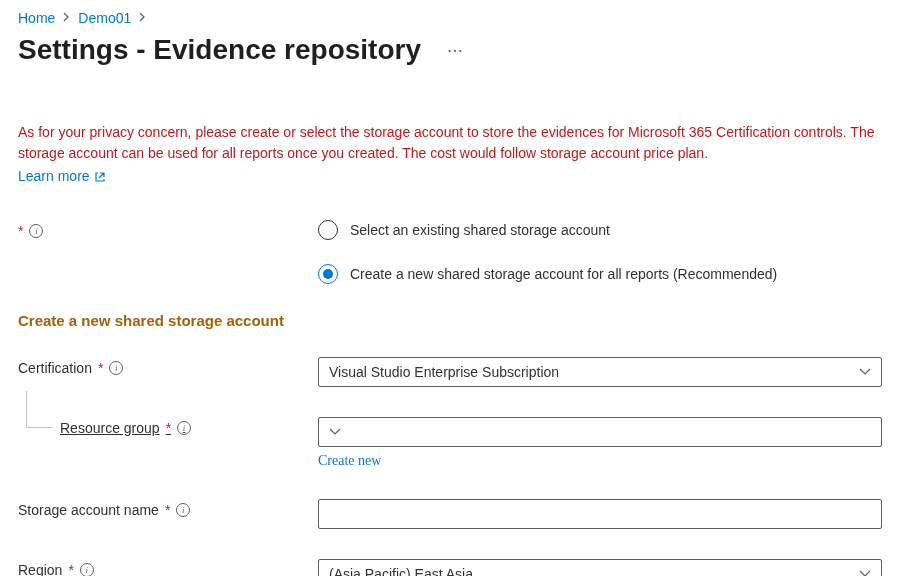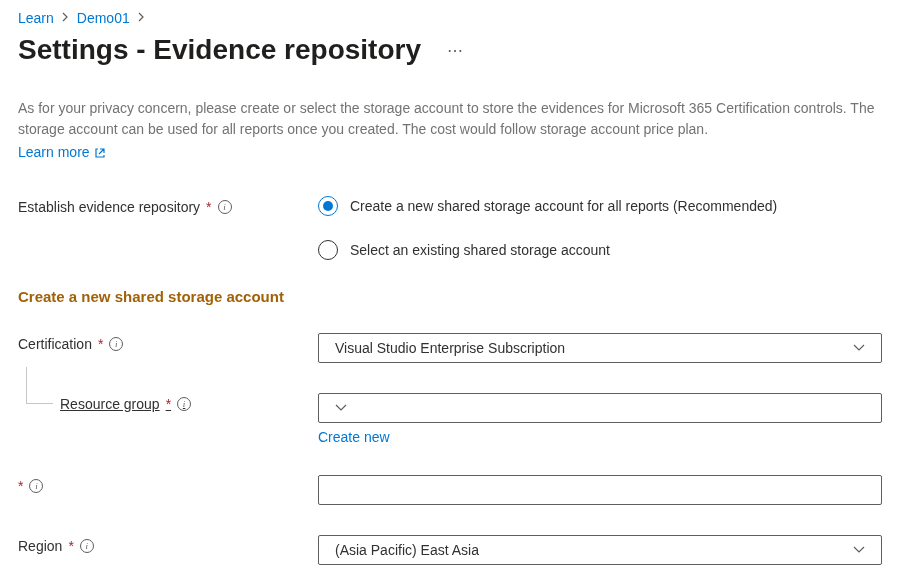--- a/index.html
+++ b/index.html
@@ -28,37 +28,37 @@
       cursor: pointer;
     }
     .breadcrumb .sep {
       color: #605e5c;
       font-size: 12px;
     }
     .page-title-row {
       display: flex;
       align-items: center;
       gap: 26px;
-      margin-bottom: 32px;
+      margin-bottom: 56px;
     }
     h1.page-title {
       font-size: 28px;
       font-weight: 600;
       color: #201f1e;
     }
     .ellipsis {
       color: #605e5c;
       font-size: 16px;
       letter-spacing: 1px;
       cursor: pointer;
     }
     .description {
       font-size: 14px;
       line-height: 1.5;
-      color: #737373;
+      color: #b91c1c;
       margin-bottom: 4px;
       max-width: 870px;
     }
     .learn-more {
       color: #0078d4;
       text-decoration: none;
       display: inline-flex;
       align-items: center;
       gap: 4px;
       margin-bottom: 36px;
@@ -145,21 +145,21 @@
       font-size: 15px;
       color: #a16207;
       margin-top: 28px;
       margin-bottom: 28px;
     }
     .select-box, .text-input {
       width: 100%;
       height: 30px;
       border: 1px solid #605e5c;
       border-radius: 2px;
-      padding: 0 16px;
+      padding: 0 10px;
       font-size: 14px;
       font-family: inherit;
       color: #323130;
       background: #fff;
       display: flex;
       align-items: center;
       justify-content: space-between;
       cursor: pointer;
     }
     .text-input {
@@ -168,20 +168,21 @@
     .chevron {
       font-size: 11px;
       color: #605e5c;
     }
     .sub-link {
       color: #0078d4;
       font-size: 14px;
       margin-top: 6px;
       display: inline-block;
       cursor: pointer;
+      font-family: Liberation Serif, serif;
     }
     .indent-connector {
       position: relative;
       padding-left: 42px;
       text-decoration: underline;
     }
     .indent-connector::before {
       content: "";
       position: absolute;
       left: 8px;
@@ -194,21 +195,21 @@
     .row-gap-large {
       margin-bottom: 30px;
     }
   </style>
 </head>
 <body>
 
 
 
 <div class="breadcrumb">
-  <a>Learn</a>
+  <a>Home</a>
   <span class="sep">
     <svg width="7" height="10" viewBox="0 0 7 10">
         <path d="M1 1 L5 5 L1 9" stroke="#605e5c" stroke-width="1.2" fill="none"></path>
       </svg>
   </span>
   <a>Demo01</a>
   <span class="sep">
     <svg width="7" height="10" viewBox="0 0 7 10">
         <path d="M1 1 L5 5 L1 9" stroke="#605e5c" stroke-width="1.2" fill="none"></path>
       </svg>
@@ -225,35 +226,34 @@
   <span>Learn more</span>
   <span class="ext-icon">
     <svg viewBox="0 0 12 12" width="12" height="12">
         <path d="M4 2 H2 V10 H10 V8 M6 2 H10 V6 M10 2 L5 7" stroke="#0078d4" stroke-width="1.2" fill="none"></path>
       </svg>
   </span>
 </a>
 
 <div class="form-row">
   <div class="form-label-col">
-    <span>Establish evidence repository</span>
     <span class="required">*</span>
     <span class="info-icon">i</span>
   </div>
   <div class="form-control-col">
     <div class="radio-group">
+      <div class="radio-option">
+        <span class="radio-circle"></span>
+        <span class="radio-label">Select an existing shared storage account</span>
+      </div>
       <div class="radio-option">
         <span class="radio-circle selected">
           <span class="radio-dot"></span>
         </span>
         <span class="radio-label">Create a new shared storage account for all reports (Recommended)</span>
-      </div>
-      <div class="radio-option">
-        <span class="radio-circle"></span>
-        <span class="radio-label">Select an existing shared storage account</span>
       </div>
     </div>
   </div>
 </div>
 
 <div class="section-heading">Create a new shared storage account</div>
 
 <div class="form-row row-gap-large">
   <div class="form-label-col">
     <span>Certification</span>
@@ -285,20 +285,21 @@
             <path d="M1 1 L6 6 L11 1" stroke="#605e5c" stroke-width="1.2" fill="none"></path>
           </svg>
       </span>
     </div>
     <a class="sub-link">Create new</a>
   </div>
 </div>
 
 <div class="form-row row-gap-large">
   <div class="form-label-col">
+    <span>Storage account name</span>
     <span class="required">*</span>
     <span class="info-icon">i</span>
   </div>
   <div class="form-control-col">
     <input type="text" class="text-input" value="" style="">
   </div>
 </div>
 
 <div class="form-row">
   <div class="form-label-col">

